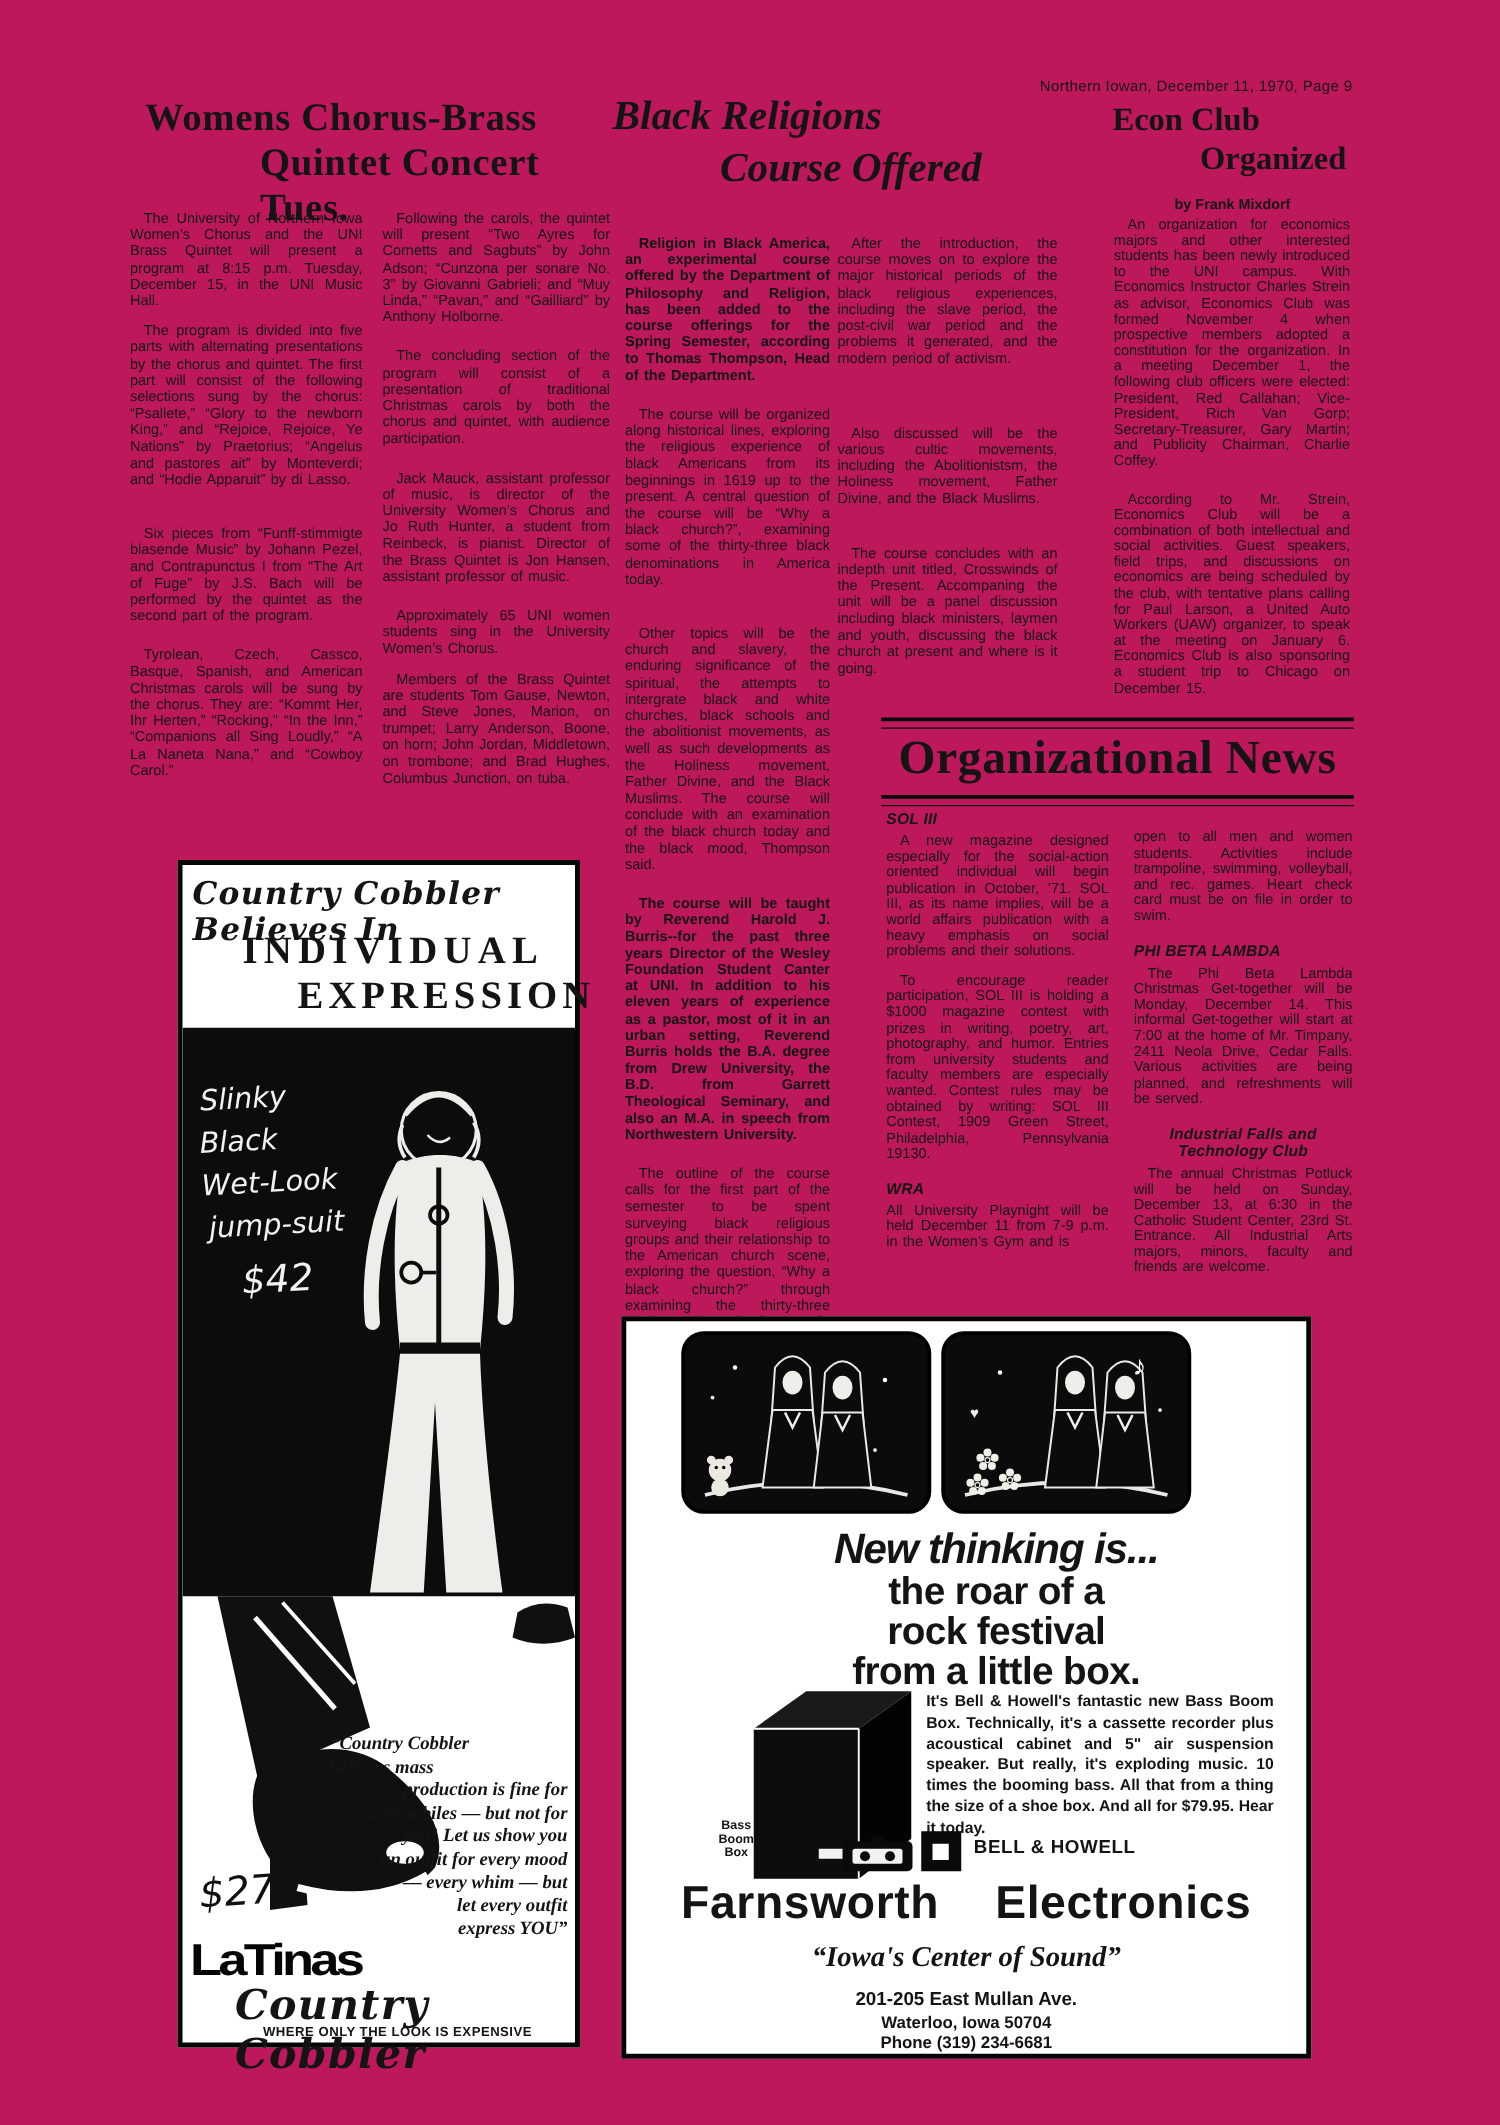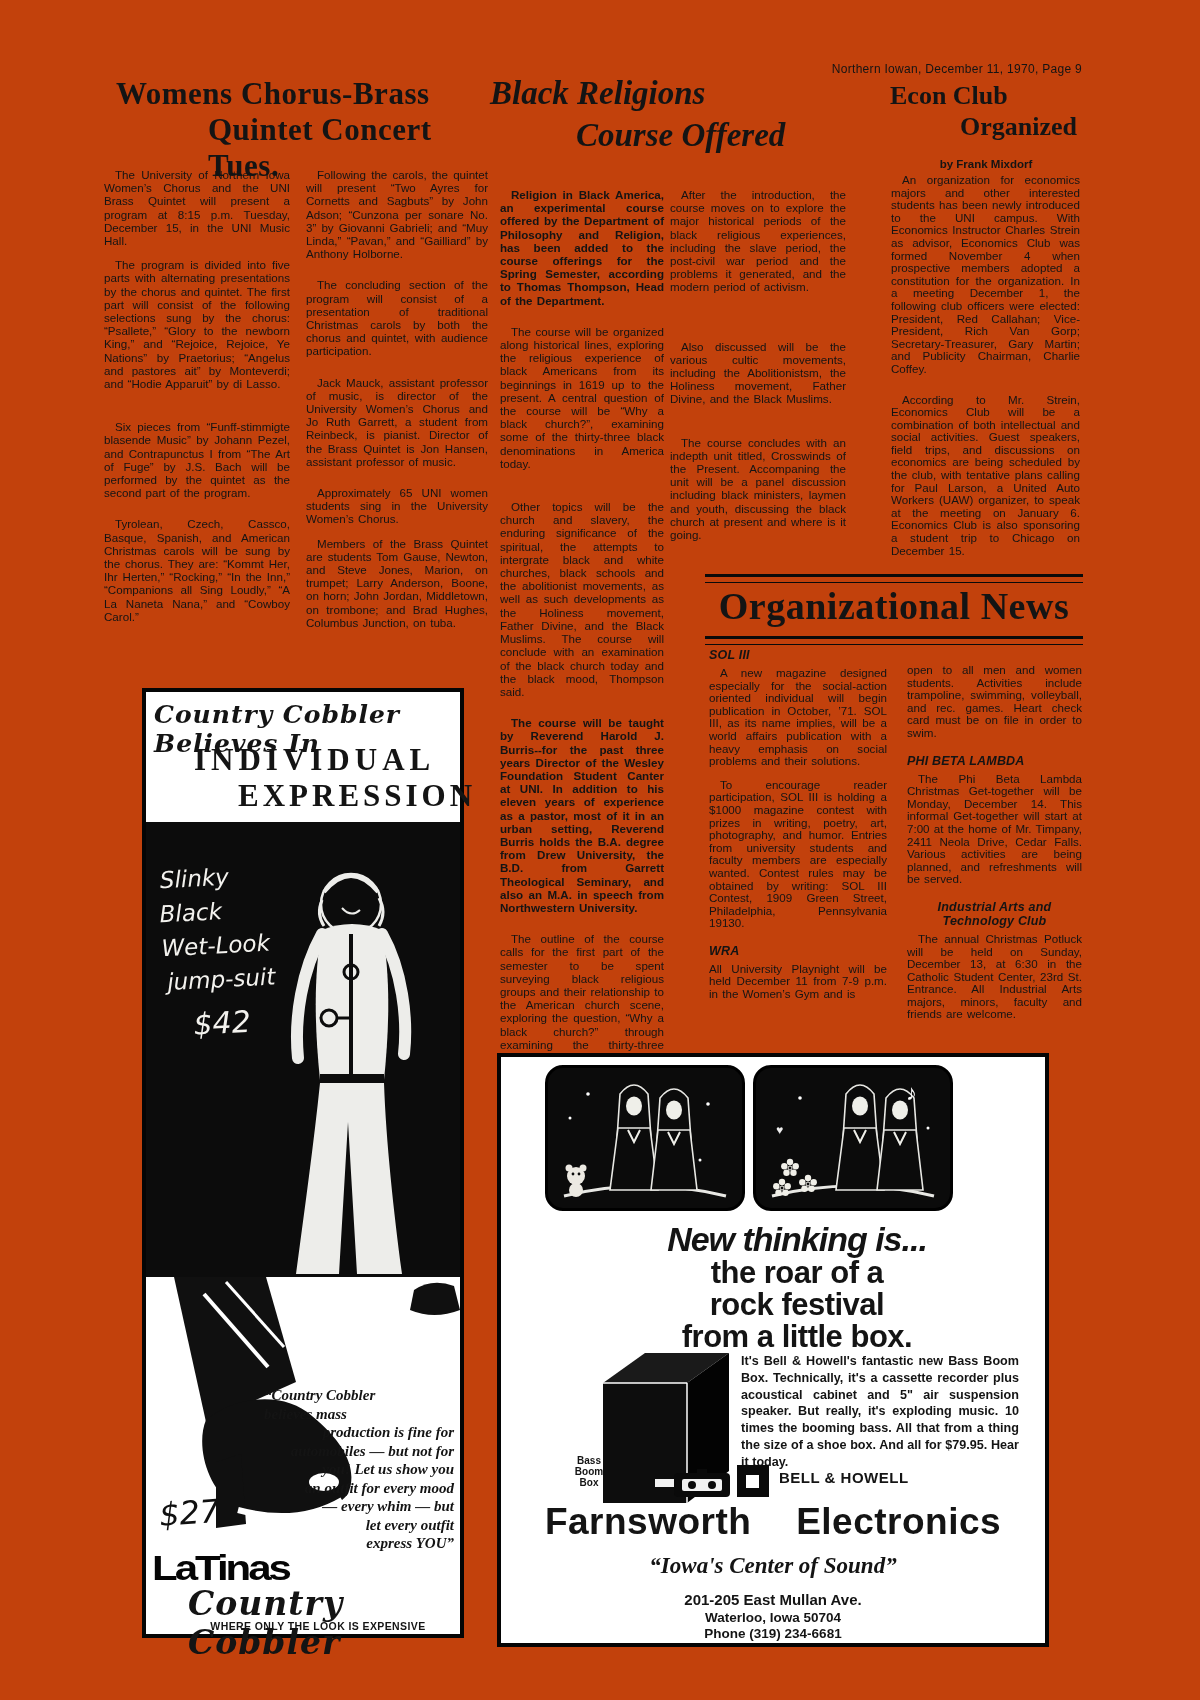--- a/index.html
+++ b/index.html
@@ -1,16 +1,16 @@
 <!DOCTYPE html>
 <html><head>
 <meta charset="utf-8">
 <style>
   html,body{margin:0;padding:0;background:#ffffff;}
-  #page{position:relative;width:1200px;height:1700px;background:#c2410c;color:#141414;
+  #page{position:relative;width:1200px;height:1700px;background:#be185d;color:#141414;
         font-family:"Liberation Sans",sans-serif;overflow:hidden;}
 
   
   .col{position:absolute;}
   .col p{margin:0 0 11px;font-size:11.6px;line-height:13.2px;text-align:justify;
          text-indent:11px;word-spacing:1px;}
   .col.tight p{line-height:12.6px;}
   .col p.noind{text-indent:0;}
   .col p.bold{font-weight:bold;}
   .sp-md{margin-top:18px !important;}
@@ -114,21 +114,21 @@
   </h1>
   <div class="col" id="chorus-col1">
     <p>The University of Northern Iowa Women’s Chorus and the UNI Brass Quintet will present a program at 8:15 p.m. Tuesday, December 15, in the UNI Music Hall.</p>
     <p>The program is divided into five parts with alternating presentations by the chorus and quintet. The first part will consist of the following selections sung by the chorus: “Psallete,” “Glory to the newborn King,” and “Rejoice, Rejoice, Ye Nations” by Praetorius; “Angelus and pastores ait” by Monteverdi; and “Hodie Apparuit” by di Lasso.</p>
     <p class="sp-lg">Six pieces from “Funff-stimmigte blasende Music” by Johann Pezel, and Contrapunctus I from “The Art of Fuge” by J.S. Bach will be performed by the quintet as the second part of the program.</p>
     <p class="sp-md">Tyrolean, Czech, Cassco, Basque, Spanish, and American Christmas carols will be sung by the chorus. They are: “Kommt Her, Ihr Herten,” “Rocking,” “In the Inn,” “Companions all Sing Loudly,” “A La Naneta Nana,” and “Cowboy Carol.”</p>
   </div>
   <div class="col" id="chorus-col2">
     <p>Following the carols, the quintet will present “Two Ayres for Cornetts and Sagbuts” by John Adson; “Cunzona per sonare No. 3” by Giovanni Gabrieli; and “Muy Linda,” “Pavan,” and “Gailliard” by Anthony Holborne.</p>
     <p class="sp-md">The concluding section of the program will consist of a presentation of traditional Christmas carols by both the chorus and quintet, with audience participation.</p>
-    <p class="sp-md">Jack Mauck, assistant professor of music, is director of the University Women’s Chorus and Jo Ruth Garrett, a student from Reinbeck, is pianist. Director of the Brass Quintet is Jon Hansen, assistant professor of music.</p>
+    <p class="sp-md">Jack Mauck, assistant professor of music, is director of the University Women’s Chorus and Jo Ruth Hunter, a student from Reinbeck, is pianist. Director of the Brass Quintet is Jon Hansen, assistant professor of music.</p>
     <p class="sp-md">Approximately 65 UNI women students sing in the University Women’s Chorus.</p>
     <p>Members of the Brass Quintet are students Tom Gause, Newton, and Steve Jones, Marion, on trumpet; Larry Anderson, Boone, on horn; John Jordan, Middletown, on trombone; and Brad Hughes, Columbus Junction, on tuba.</p>
   </div>
 
   <h1 id="black-headline" class="serif">
     <span class="l1">Black Religions</span>
     <span class="l2">Course Offered</span>
   </h1>
   <div class="col" id="black-col1">
     <p class="bold">Religion in Black America, an experimental course offered by the Department of Philosophy and Religion, has been added to the course offerings for the Spring Semester, according to Thomas Thompson, Head of the Department.</p>
@@ -162,21 +162,21 @@
     <p>A new magazine designed especially for the social-action oriented individual will begin publication in October, ’71. SOL III, as its name implies, will be a world affairs publication with a heavy emphasis on social problems and their solutions.</p>
     <p>To encourage reader participation, SOL III is holding a $1000 magazine contest with prizes in writing, poetry, art, photography, and humor. Entries from university students and faculty members are especially wanted. Contest rules may be obtained by writing: SOL III Contest, 1909 Green Street, Philadelphia, Pennsylvania 19130.</p>
     <h3 class="subhead">WRA</h3>
     <p class="noind">All University Playnight will be held December 11 from 7-9 p.m. in the Women’s Gym and is</p>
   </div>
   <div class="col tight" id="org-right">
     <p class="noind">open to all men and women students. Activities include trampoline, swimming, volleyball, and rec. games. Heart check card must be on file in order to swim.</p>
     <h3 class="subhead">PHI BETA LAMBDA</h3>
     <p>The Phi Beta Lambda Christmas Get-together will be Monday, December 14. This informal Get-together will start at 7:00 at the home of Mr. Timpany, 2411 Neola Drive, Cedar Falls. Various activities are being planned, and refreshments will be served.</p>
     <h3 class="subhead center">
-      <span class="hl">Industrial Arts and</span>
+      <span class="hl">Industrial Falls and</span>
       <span class="hl">Technology Club</span>
     </h3>
     <p>The annual Christmas Potluck will be held on Sunday, December 13, at 6:30 in the Catholic Student Center, 23rd St. Entrance. All Industrial Arts majors, minors, faculty and friends are welcome.</p>
   </div>
 
   <div id="cobbler-ad">
     <div id="cob-script">Country Cobbler Believes In</div>
     <div id="cob-ind">INDIVIDUAL</div>
     <div id="cob-exp">EXPRESSION</div>
 

